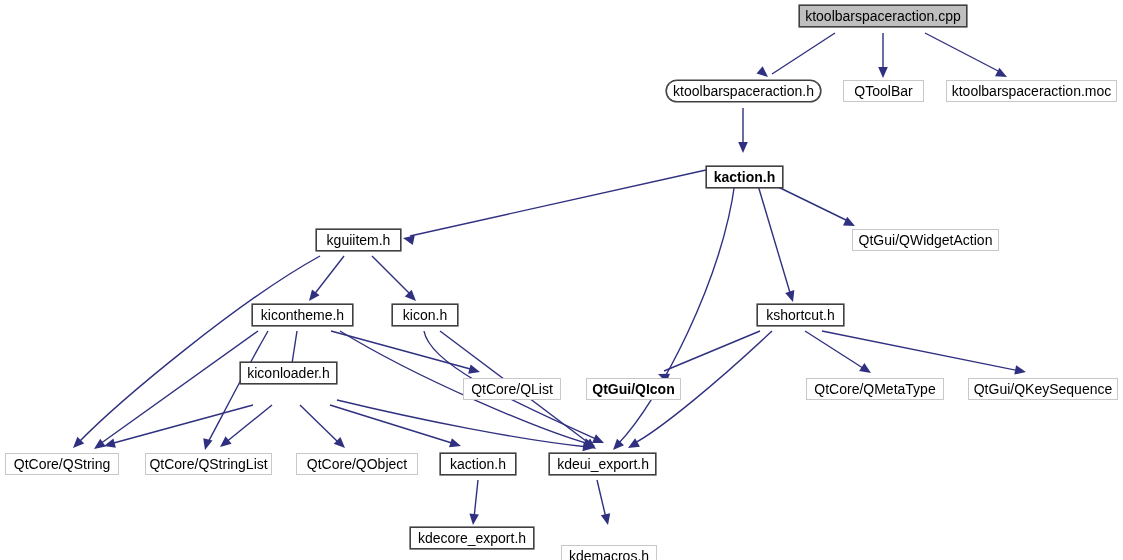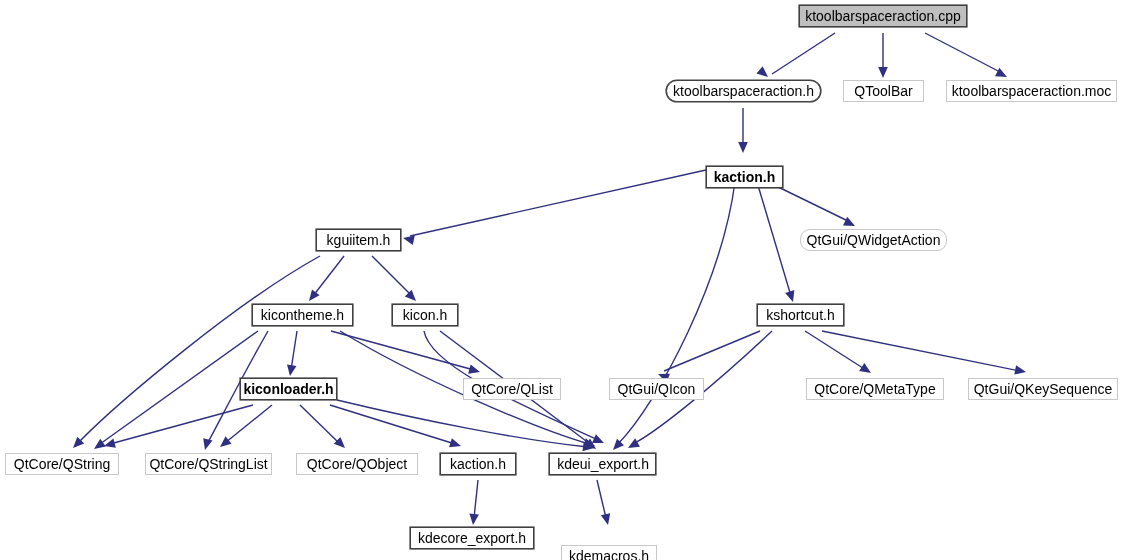--- a/index.html
+++ b/index.html
@@ -126,42 +126,42 @@
       </div>
       <div class="node external" style="left: 843px; top: 80px; width: 81px; text-align: right;">
         <span class="node-label">QToolBar</span>
       </div>
       <div class="node external" style="left: 946px; top: 80px; width: 171px;">
         <span class="node-label">ktoolbarspaceraction.moc</span>
       </div>
       <div class="node local" style="left: 706px; top: 166px; width: 77px; font-weight: bold;">
         <span class="node-label">kaction.h</span>
       </div>
-      <div class="node external" style="left: 800px; top: 229px; width: 147px; border-radius: 10px;">
+      <div class="node external" style="left: 852px; top: 229px; width: 147px;">
         <span class="node-label">QtGui/QWidgetAction</span>
       </div>
       <div class="node local" style="left: 316px; top: 229px; width: 85px;">
         <span class="node-label">kguiitem.h</span>
       </div>
       <div class="node local" style="left: 252px; top: 304px; width: 101px;">
         <span class="node-label">kicontheme.h</span>
       </div>
       <div class="node local" style="left: 392px; top: 304px; width: 66px;">
         <span class="node-label">kicon.h</span>
       </div>
       <div class="node local" style="left: 757px; top: 304px; width: 87px;">
         <span class="node-label">kshortcut.h</span>
       </div>
-      <div class="node local" style="left: 240px; top: 378px; width: 97px; font-weight: bold;">
+      <div class="node local" style="left: 240px; top: 362px; width: 97px;">
         <span class="node-label">kiconloader.h</span>
       </div>
       <div class="node external" style="left: 463px; top: 378px; width: 98px; align-items: center;">
         <span class="node-label">QtCore/QList</span>
       </div>
-      <div class="node external" style="left: 609px; top: 378px; width: 95px;">
+      <div class="node external" style="left: 586px; top: 378px; width: 95px; font-weight: bold;">
         <span class="node-label">QtGui/QIcon</span>
       </div>
       <div class="node external" style="left: 806px; top: 378px; width: 138px;">
         <span class="node-label">QtCore/QMetaType</span>
       </div>
       <div class="node external" style="left: 968px; top: 378px; width: 150px;">
         <span class="node-label">QtGui/QKeySequence</span>
       </div>
       <div class="node external" style="left: 5px; top: 453px; width: 114px;">
         <span class="node-label">QtCore/QString</span>

